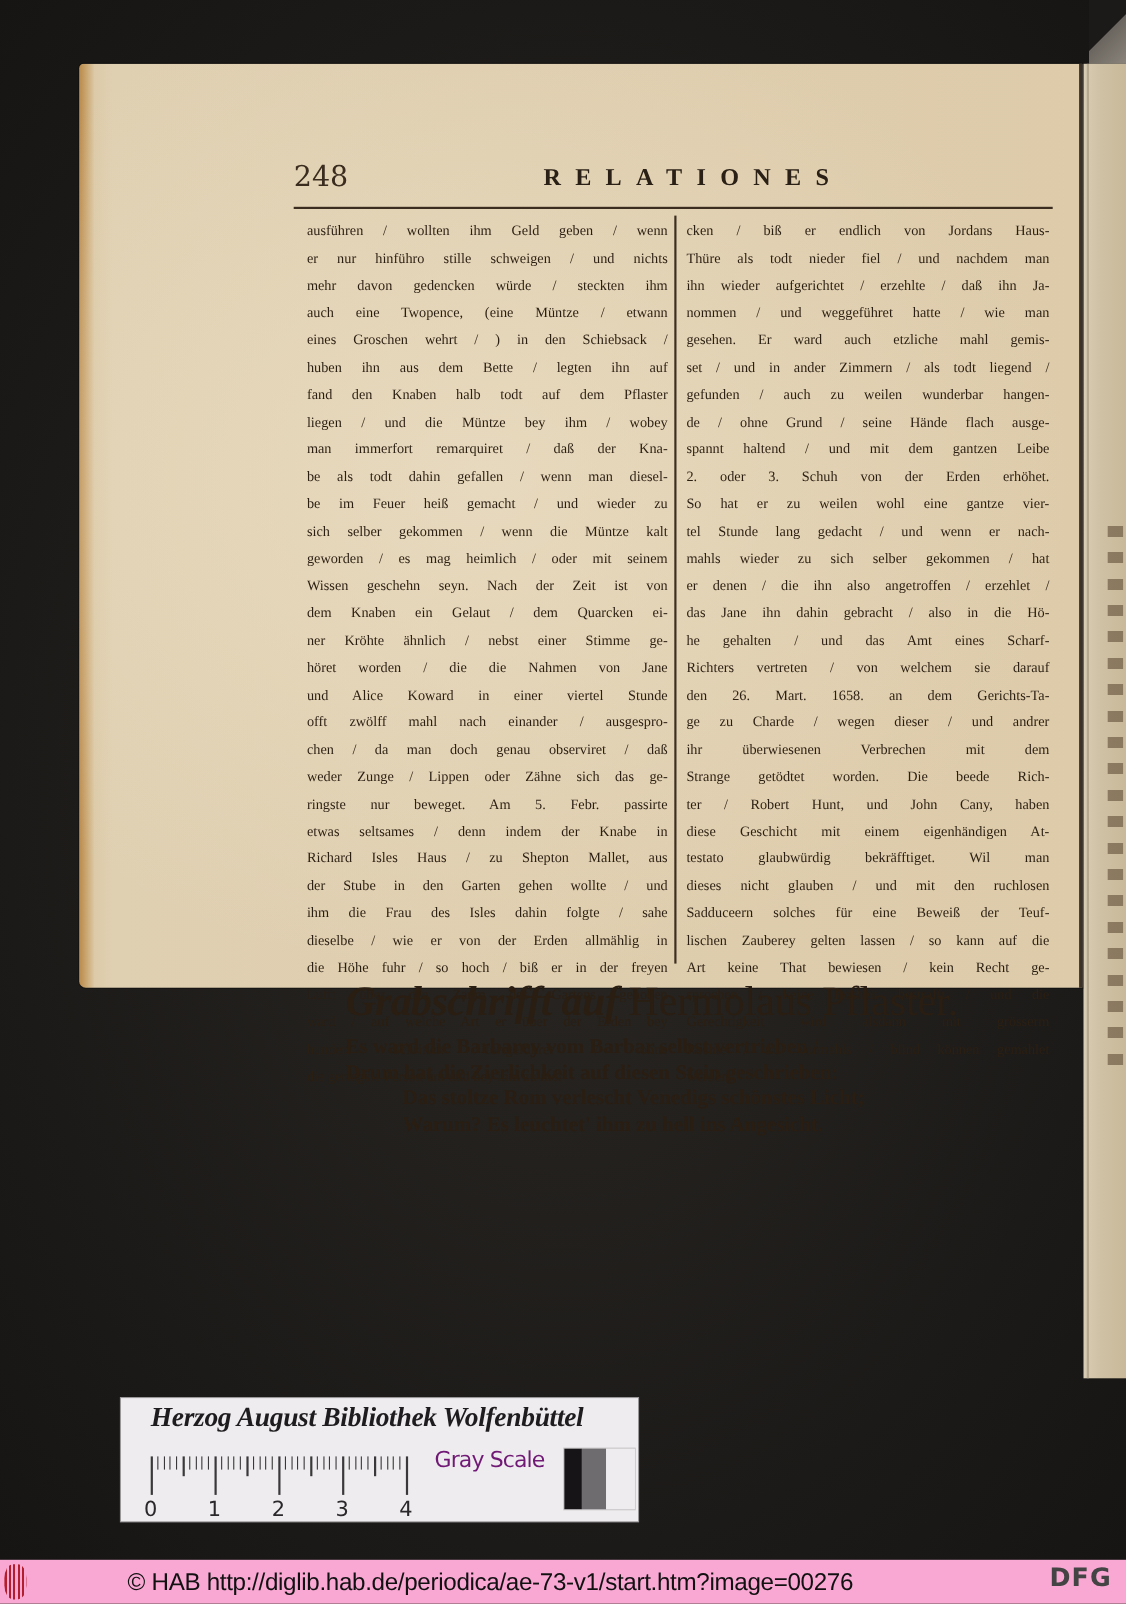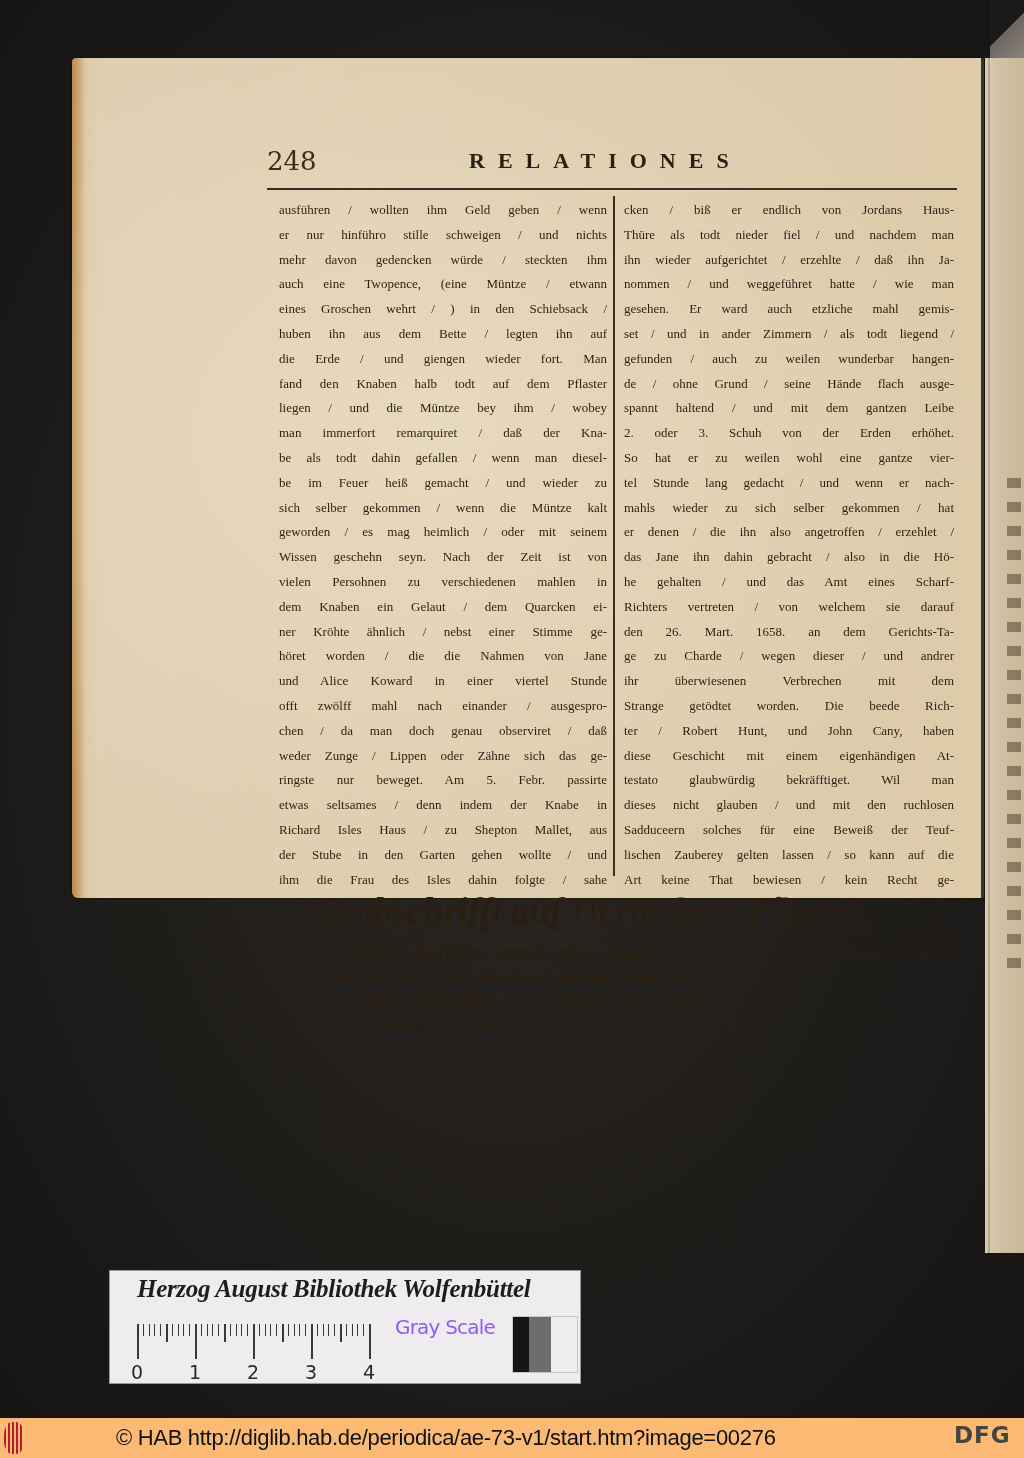--- a/index.html
+++ b/index.html
@@ -44,21 +44,21 @@
       background: #3a3128;
     }
     .running-head {
       position: absolute; left: 195px; top: 88px; width: 690px; height: 34px;
     }
     .page-number {
       position: absolute; left: 0; top: 0; font-size: 26px; color: #3a2c1e;
       font-family: "DejaVu Serif", serif;
     }
     .section-title {
-      position: absolute; left: 202px; top: 2px; font-size: 22px; color: #2a2016;
+      position: absolute; left: 227px; top: 2px; font-size: 22px; color: #2a2016;
       letter-spacing: 13px; font-weight: bold; font-family: "Liberation Serif", serif;
     }
     .head-rule {
       position: absolute; left: 195px; top: 130px; width: 690px; height: 2px;
       background: #3b2d1f;
     }
     .col {
       position: absolute; top: 140px;
       font-family: "Liberation Serif", serif; font-weight: normal;
       color: #2b1f12; font-size: 13px; line-height: 24.8px;
@@ -97,32 +97,32 @@
     .tick { position: absolute; top: 0; width: 1px; background: #3a383a; }
     .tick.small { height: 12px; top: 3px; }
     .tick.mid { height: 18px; top: 3px; width: 1.5px; }
     .tick.major { height: 35px; top: 3px; width: 2px; }
     .ruler-num {
       position: absolute; top: 40px; font-family: "DejaVu Sans", sans-serif;
       font-size: 19px; color: #2a282a; transform: translateX(-50%);
     }
     .gray-label {
       position: absolute; left: 285px; top: 44px; font-family: "DejaVu Sans", sans-serif;
-      font-size: 20px; color: #8b5cf6; letter-spacing: -0.8px;
+      font-size: 20px; color: #701a75; letter-spacing: -0.8px;
     }
     .gray-swatch {
       position: absolute; left: 403px; top: 46px; width: 64px; height: 55px;
       display: flex; box-shadow: 0 0 0 1px #c9c6c8;
     }
     .gray-swatch span { display: block; height: 100%; }
 
     
     .footer {
       position: absolute; left: 0; top: 1418px; width: 1024px; height: 40px;
-      background: #fdba74;
+      background: #f9a8d4;
     }
     .hab-logo {
       position: absolute; left: 4px; top: 4px; width: 20px; height: 32px;
       background: repeating-linear-gradient(90deg, #b21e2b 0 2px, transparent 2px 4px);
       border-radius: 40%;
     }
     .footer-text {
       position: absolute; left: 116px; top: 7px; font-family: "Liberation Sans", sans-serif;
       font-size: 22px; color: #111; white-space: nowrap; letter-spacing: -0.3px;
     }
@@ -148,30 +148,28 @@
   </div>
   <div class="head-rule"></div>
 
   <div class="col col-left" id="col-left">
       <span class="line">ausführen / wollten ihm Geld geben / wenn</span>
       <span class="line">er nur hinführo stille schweigen / und nichts</span>
       <span class="line">mehr davon gedencken würde / steckten ihm</span>
       <span class="line">auch eine Twopence, (eine Müntze / etwann</span>
       <span class="line">eines Groschen wehrt / ) in den Schiebsack /</span>
       <span class="line">huben ihn aus dem Bette / legten ihn auf</span>
-      <span class="line">die Erde / und giengen wieder fort. Man</span>
       <span class="line">fand den Knaben halb todt auf dem Pflaster</span>
       <span class="line">liegen / und die Müntze bey ihm / wobey</span>
       <span class="line">man immerfort remarquiret / daß der Kna-</span>
       <span class="line">be als todt dahin gefallen / wenn man diesel-</span>
       <span class="line">be im Feuer heiß gemacht / und wieder zu</span>
       <span class="line">sich selber gekommen / wenn die Müntze kalt</span>
       <span class="line">geworden / es mag heimlich / oder mit seinem</span>
       <span class="line">Wissen geschehn seyn. Nach der Zeit ist von</span>
-      <span class="line">vielen Persohnen zu verschiedenen mahlen in</span>
       <span class="line">dem Knaben ein Gelaut / dem Quarcken ei-</span>
       <span class="line">ner Kröhte ähnlich / nebst einer Stimme ge-</span>
       <span class="line">höret worden / die die Nahmen von Jane</span>
       <span class="line">und Alice Koward in einer viertel Stunde</span>
       <span class="line">offt zwölff mahl nach einander / ausgespro-</span>
       <span class="line">chen / da man doch genau observiret / daß</span>
       <span class="line">weder Zunge / Lippen oder Zähne sich das ge-</span>
       <span class="line">ringste nur beweget. Am 5. Febr. passirte</span>
       <span class="line">etwas seltsames / denn indem der Knabe in</span>
       <span class="line">Richard Isles Haus / zu Shepton Mallet, aus</span>

